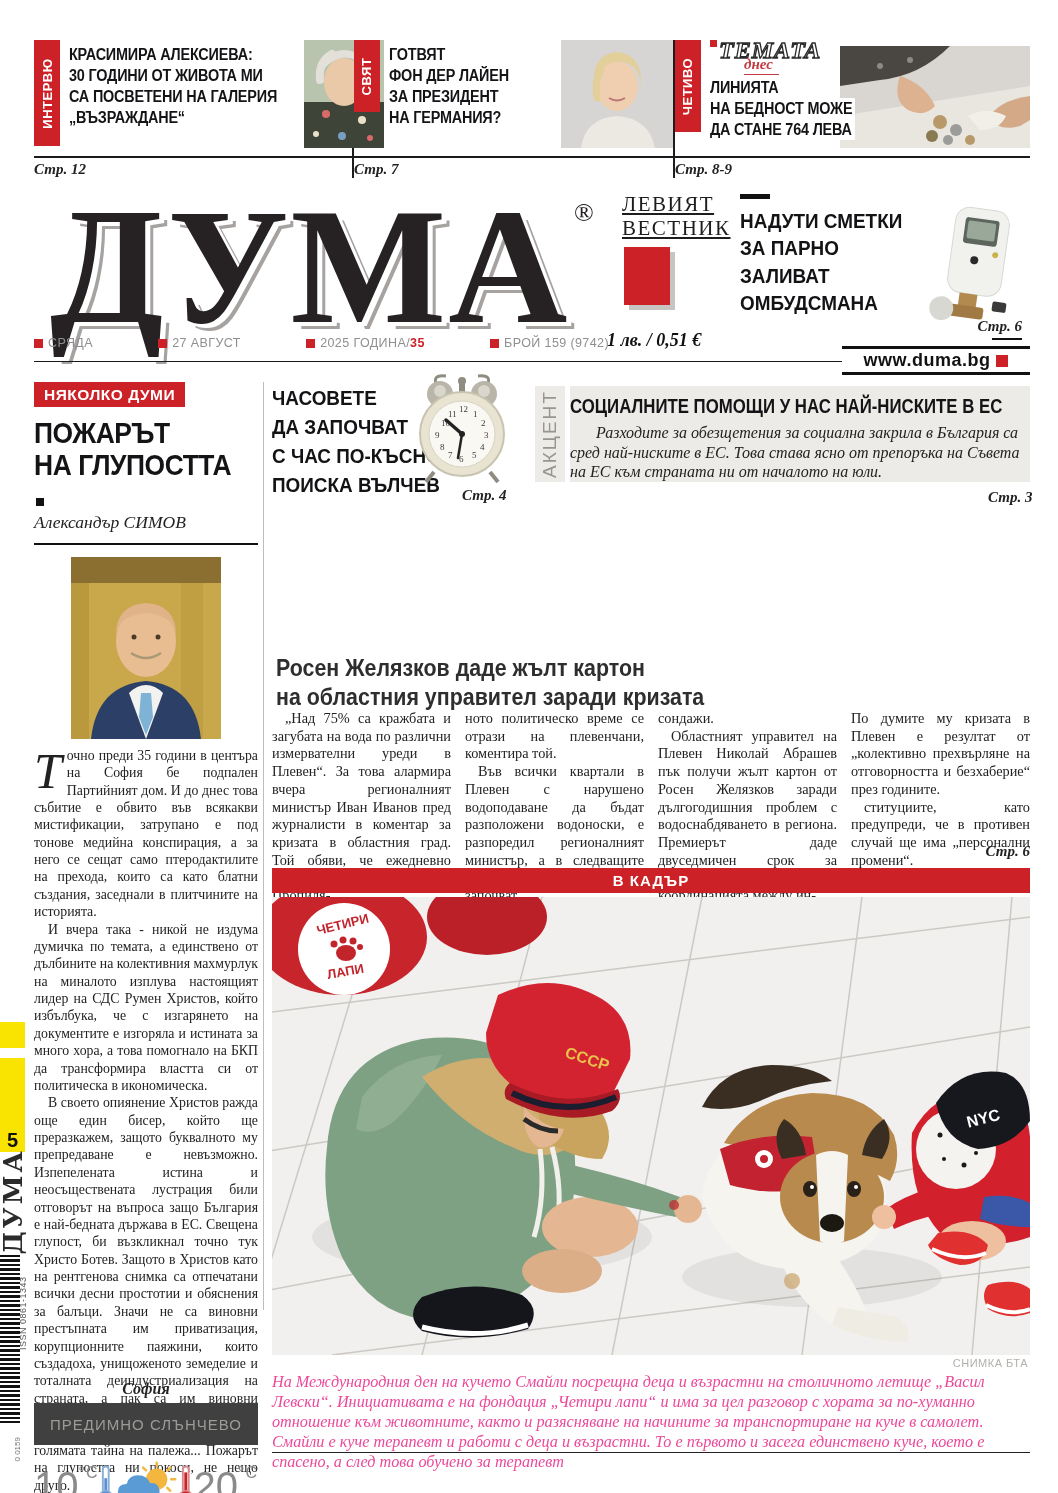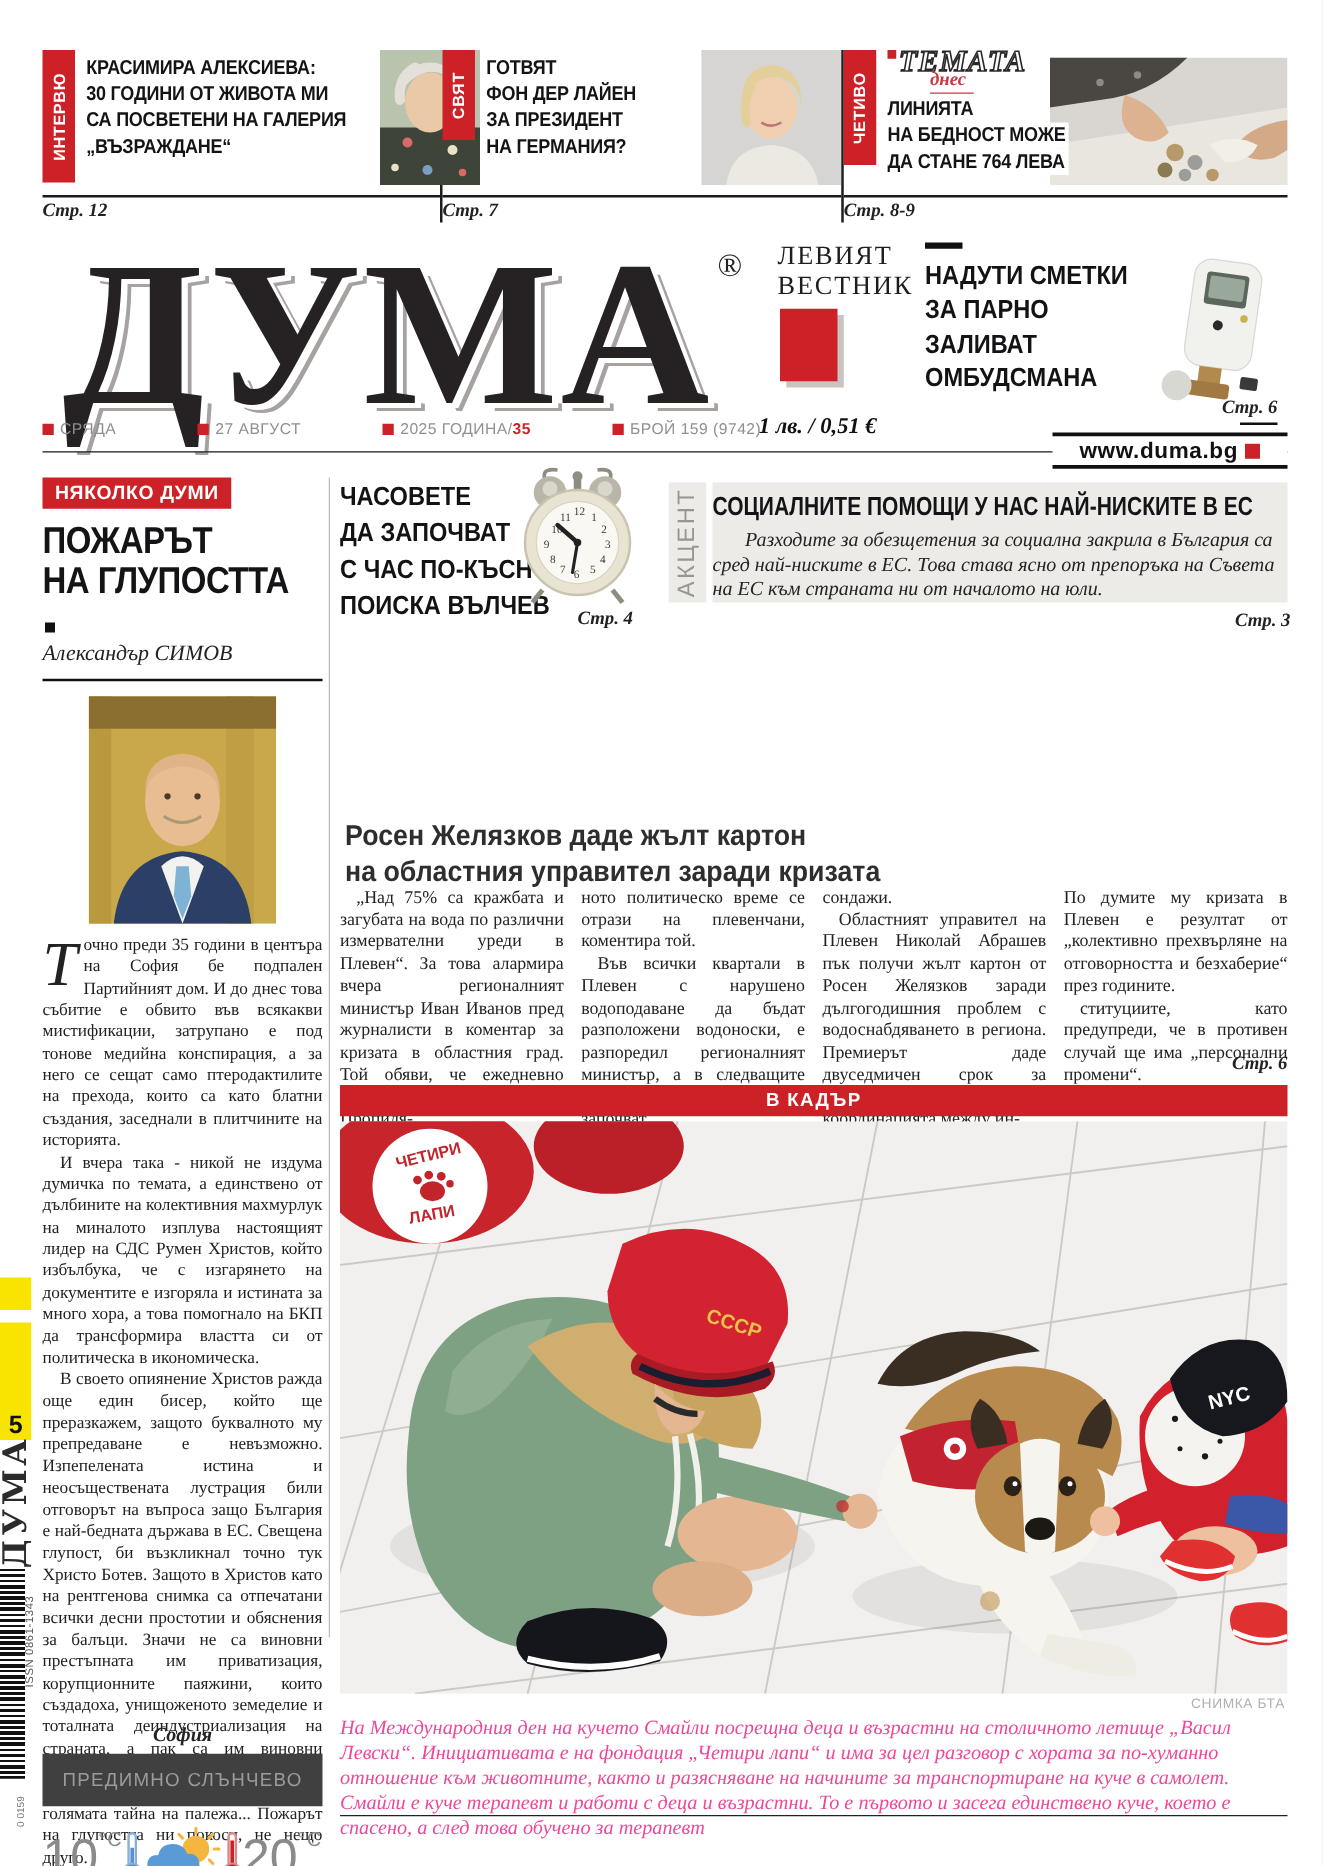--- a/index.html
+++ b/index.html
@@ -37,21 +37,21 @@
   .temata-sq{display:inline-block;width:7px;height:7px;background:#cc2127;vertical-align:top;margin-right:2px;}
   .temata-script{font:700 italic 15px "Liberation Serif",serif;color:#c43a40;margin:-6px 0 2px 34px;border-bottom:1.5px solid #c43a40;width:max-content;padding:0 6px 1px 0;}
   .t3-lines .bl{background:#fff;width:max-content;padding:0 3px 0 0;position:relative;z-index:2;}
   .t3-photo{position:absolute;right:0;top:6px;z-index:1;}
 
   
   .logo{left:50px;top:184px;font:700 165px/1 "Liberation Serif",serif;color:#262223;letter-spacing:2px;
         text-shadow:5px 4px 0 #fff,8px 7px 0 #a5a2a0;}
   .regmark{left:574px;top:198px;font:400 26px "Liberation Serif",serif;color:#262223;}
   .tagline{left:622px;top:192px;}
-  .tagline .bl{font:400 21px/1.16 "Liberation Serif",serif;letter-spacing:1.5px;color:#1d1d1d;}
+  .tagline .bl{font:400 21px/1.16 "Liberation Serif",serif;letter-spacing:1.5px;color:#1d1d1d;text-decoration:underline;}
   .redsq{left:624px;top:247px;width:46px;height:58px;background:#cc2127;box-shadow:5px 5px 0 #c7c4c1;}
   .price{left:607px;top:330px;width:120px;font:700 italic 18px "Liberation Serif",serif;color:#111;}
 
   .promo{left:738px;top:192px;width:292px;height:142px;}
   .promo-dash{width:30px;height:5px;background:#111;margin:2px 0 8px 2px;}
   .promo-lines{padding-left:2px;width:170px;}
   .promo-lines .bl{font:700 21px/1.3 "Liberation Sans",sans-serif;color:#131316;transform:scaleX(.9);transform-origin:left center;white-space:nowrap;}
   .promo-photo{position:absolute;right:0;top:10px;}
   .promo-page{position:absolute;right:8px;bottom:-6px;text-align:right;}
   .promo-page .underline{display:block;border-top:2px solid #111;width:30px;margin:3px 0 0 auto;}

